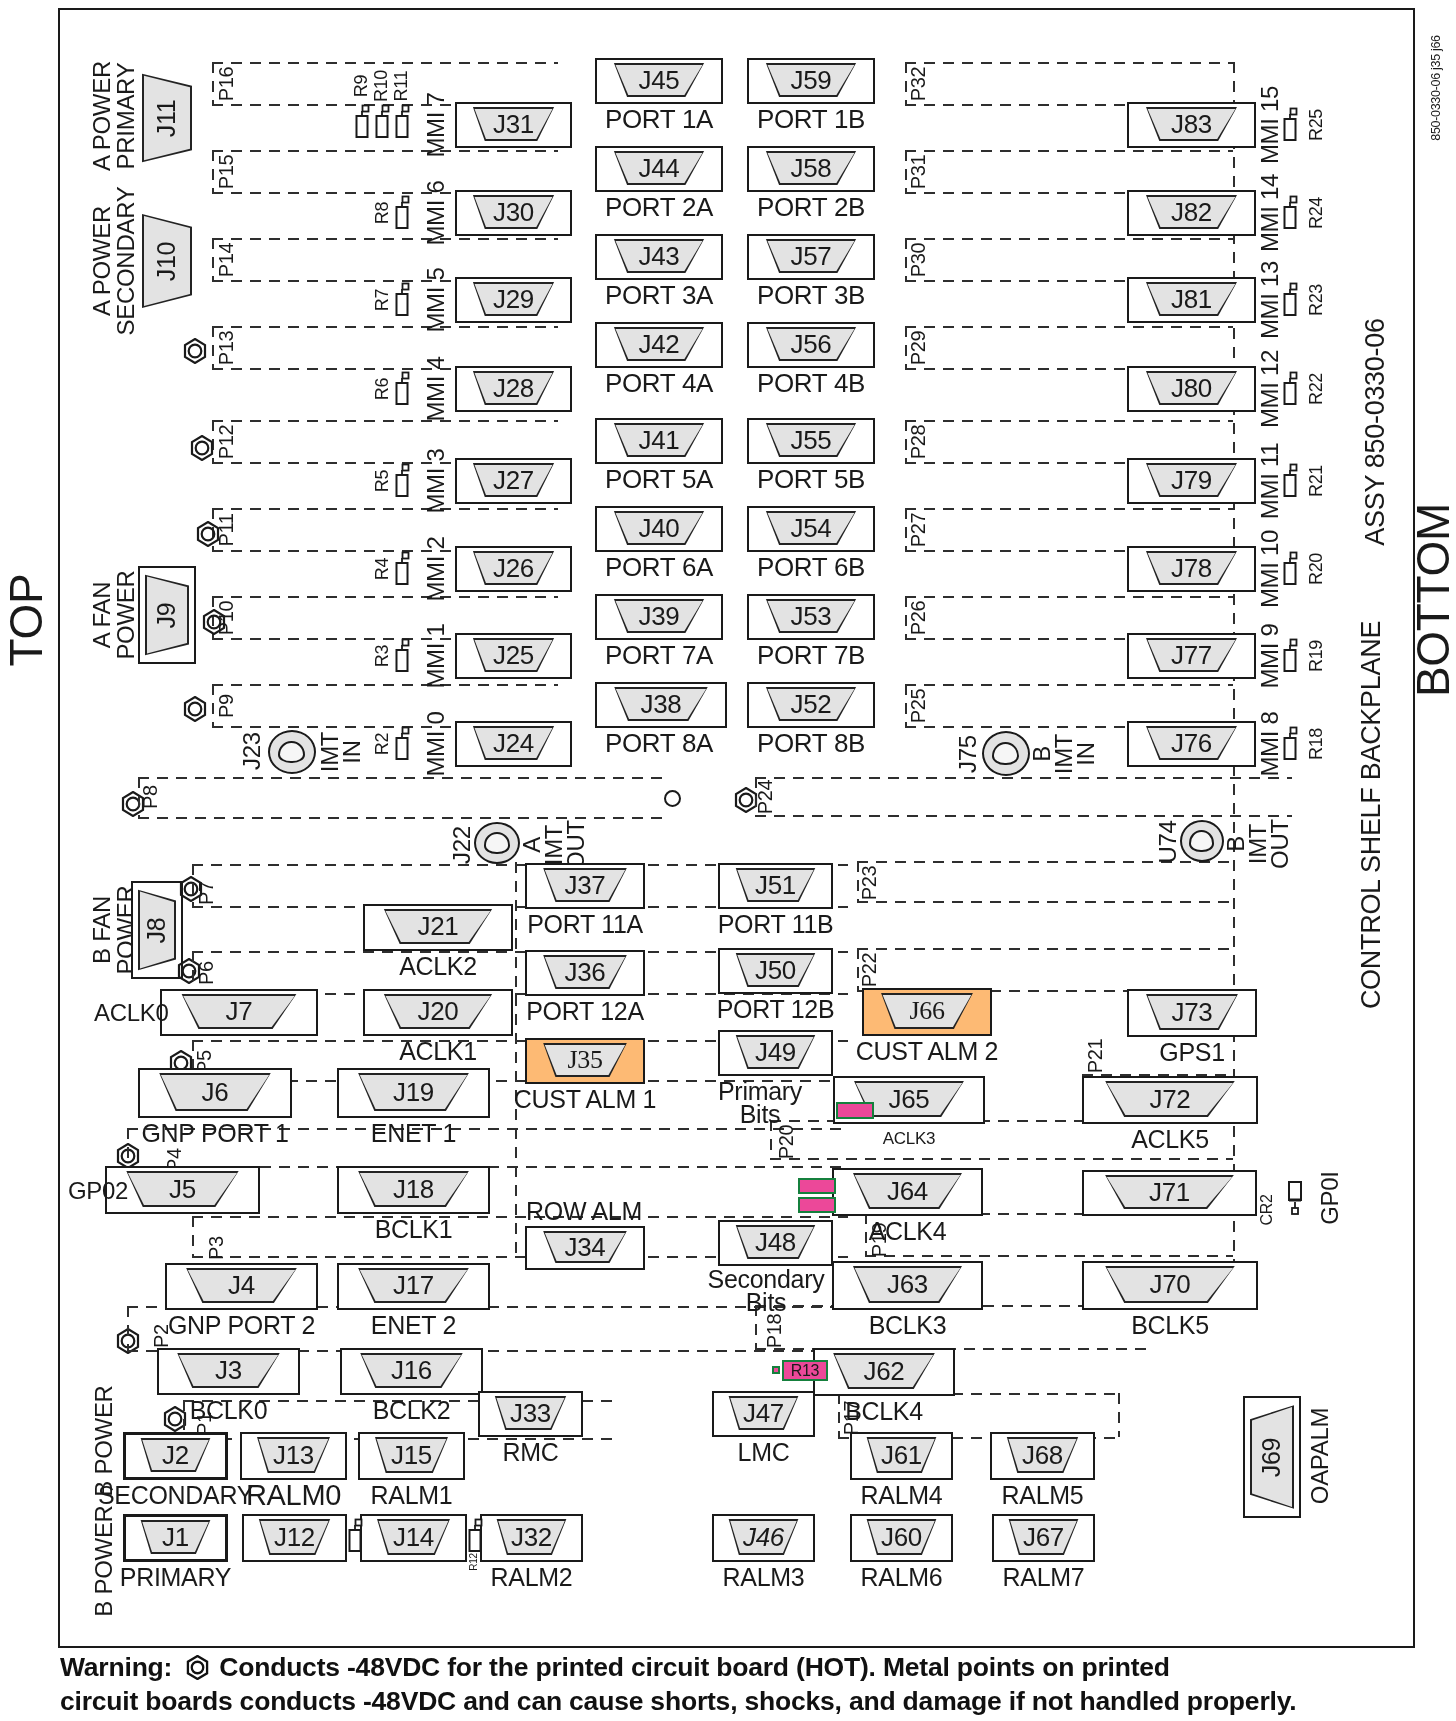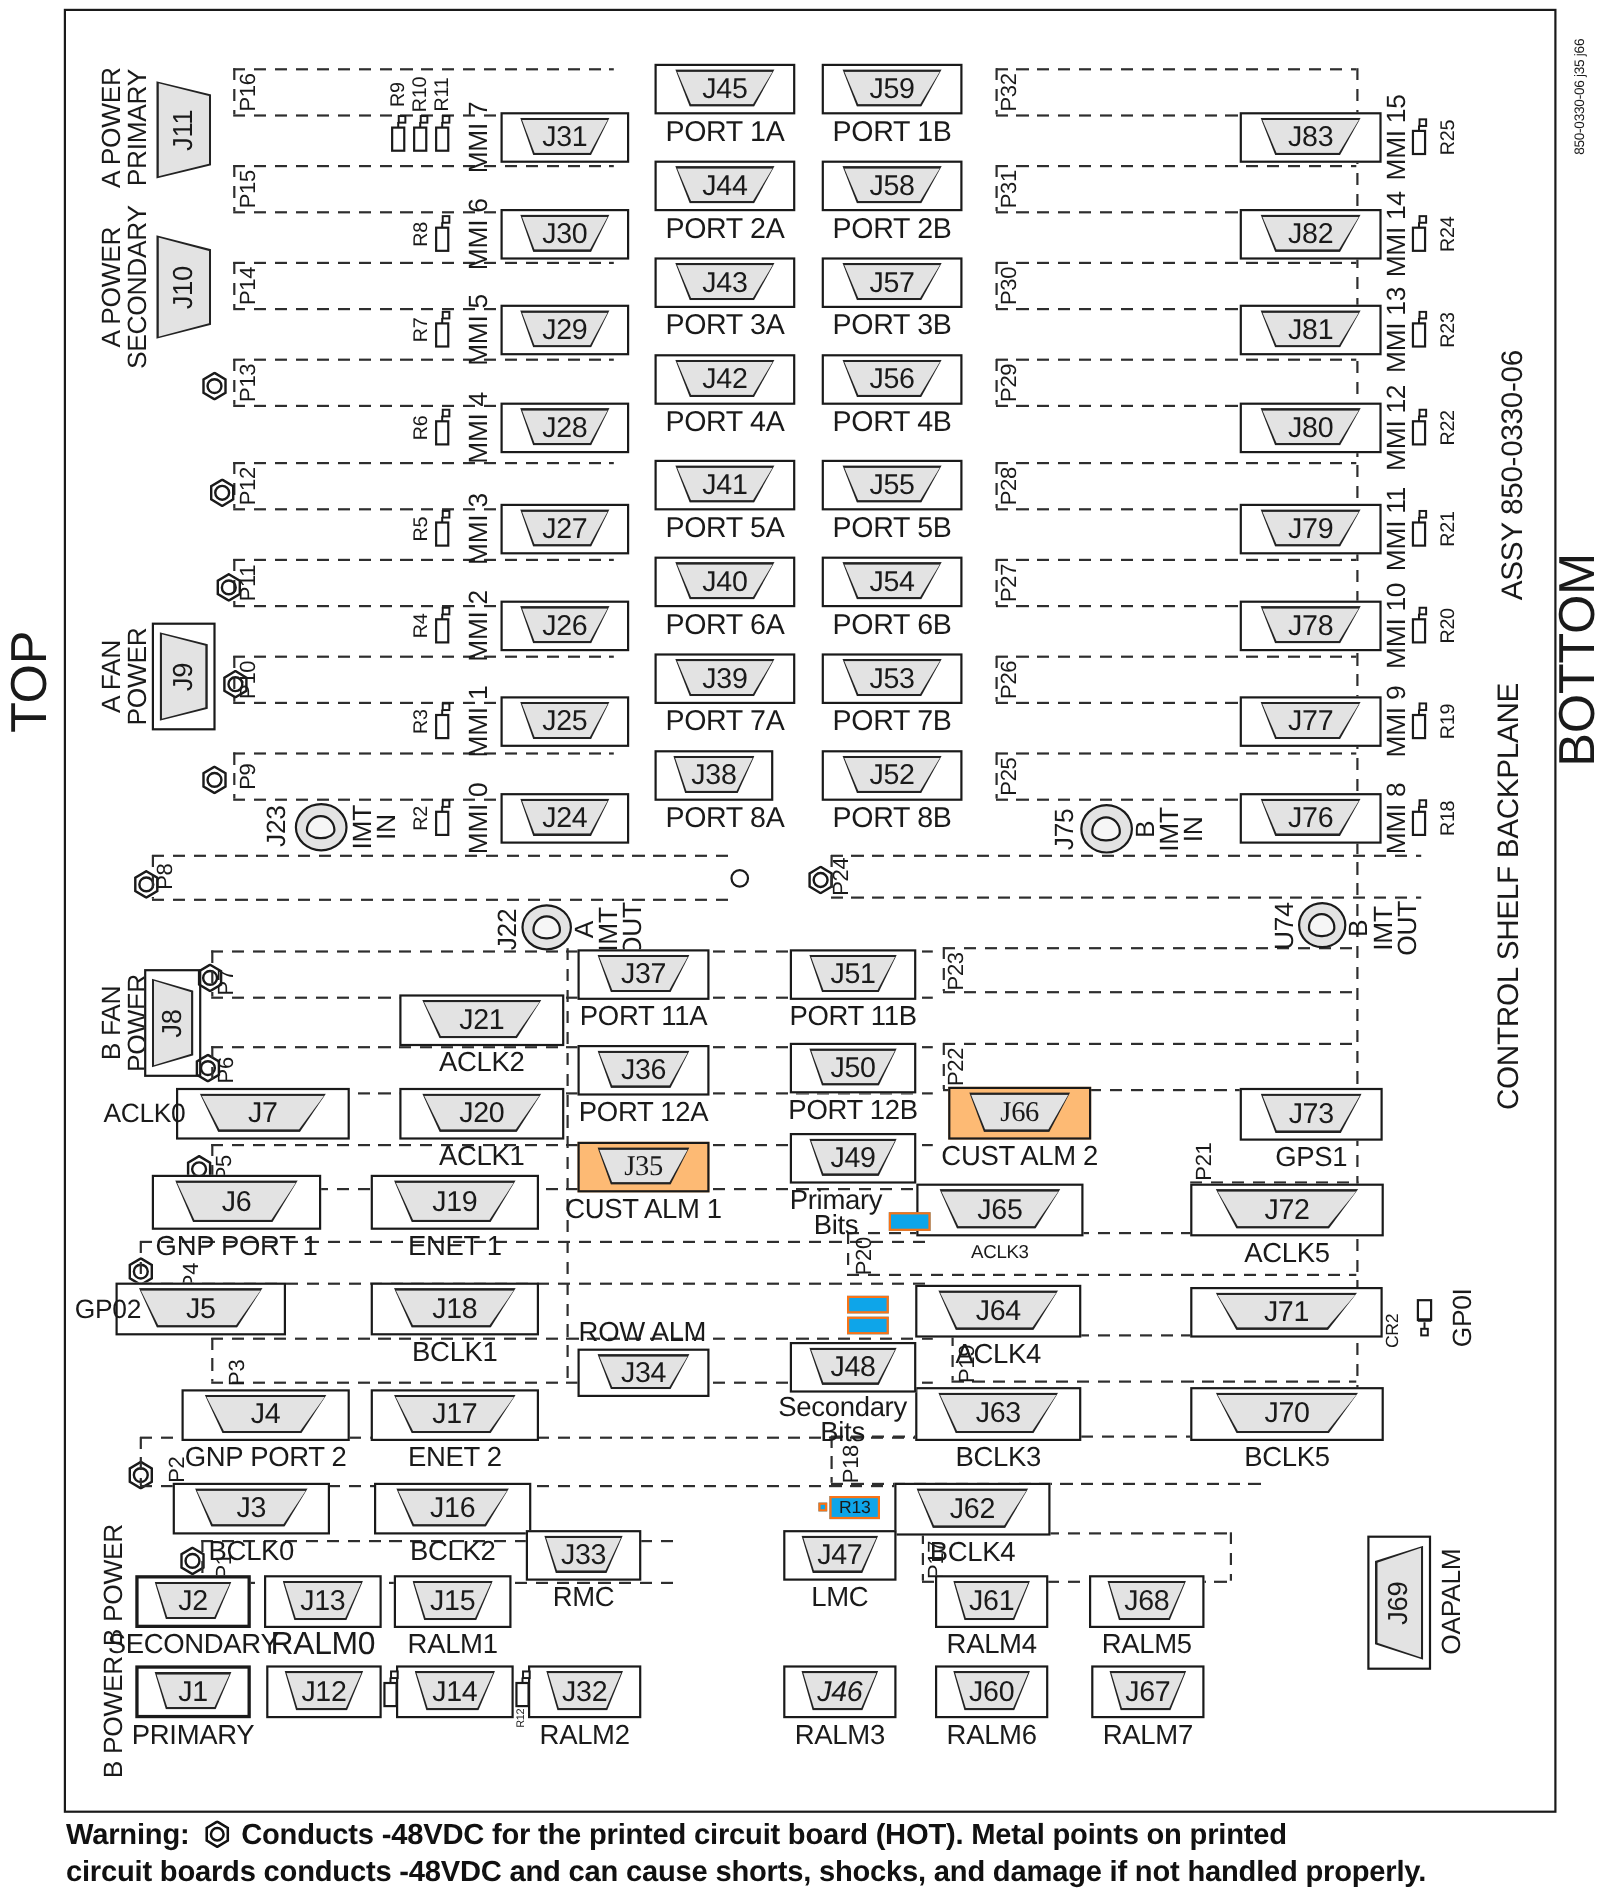--- a/index.html
+++ b/index.html
@@ -23,21 +23,21 @@
   .lab{position:absolute;display:flex;align-items:center;justify-content:center;
        font-size:25px;white-space:nowrap;}
   .lab.left{justify-content:flex-start;}
   .vtext{position:absolute;display:flex;align-items:center;justify-content:center;
          white-space:nowrap;transform:rotate(-90deg);}
   .oval{position:absolute;background:#e3e3e3;border:2.5px solid #1a1a1a;border-radius:50%;box-sizing:border-box;}
   .oval .inner{position:absolute;left:18%;top:22%;width:62%;height:56%;background:#f6f6f6;
          border:2px solid #1a1a1a;border-radius:50% 50% 48% 48%/62% 62% 38% 38%;box-sizing:border-box;}
   .hl{position:absolute;height:2px;background:repeating-linear-gradient(90deg,#2e2e2e 0 11px,transparent 11px 19px);}
   .vl{position:absolute;width:2px;background:repeating-linear-gradient(180deg,#2e2e2e 0 11px,transparent 11px 19px);}
-  .srect{position:absolute;background:#0ea5e9;border:2px solid #f97316;box-sizing:border-box;}
+  .srect{position:absolute;background:#ec4899;border:2px solid #15803d;box-sizing:border-box;margin-left:28px;}
   .warn{position:absolute;font-weight:bold;font-size:26.5px;color:#111;letter-spacing:-0.2px;}
   svg{display:block;}
 </style>
 </head>
 <body>
 
 <div id="canvas">
     <div class="abs border-box" style="left: 58px; top: 8px; width: 1353px; height: 1636px;"></div>
     <div class="vtext" style="left: -74px; top: 606px; width: 200px; height: 28px; font-size: 46px;">TOP</div>
     <div class="vtext" style="left: 1303px; top: 586px; width: 260px; height: 28px; font-size: 46px;">BOTTOM</div>
@@ -201,21 +201,21 @@
       </div>
     </div>
     <div class="lab" style="left: 575px; top: 642px; width: 168px; height: 26px; font-size: 26px;">PORT 7A</div>
     <div class="cbox" style="left: 747px; top: 594px; width: 128px; height: 46px;">
       <div class="trap" style="inset: 3px 7px 5px;">
         <div class="fill"></div>
         <span class="jlabel">J53</span>
       </div>
     </div>
     <div class="lab" style="left: 727px; top: 642px; width: 168px; height: 26px; font-size: 26px;">PORT 7B</div>
-    <div class="cbox" style="left: 595px; top: 682px; width: 108px; height: 46px;">
+    <div class="cbox" style="left: 595px; top: 682px; width: 132px; height: 46px;">
       <div class="trap" style="inset: 3px 7px 5px;">
         <div class="fill"></div>
         <span class="jlabel">J38</span>
       </div>
     </div>
     <div class="lab" style="left: 575px; top: 730px; width: 168px; height: 26px; font-size: 26px;">PORT 8A</div>
     <div class="cbox" style="left: 747px; top: 682px; width: 128px; height: 46px;">
       <div class="trap" style="inset: 3px 7px 5px;">
         <div class="fill"></div>
         <span class="jlabel">J52</span>

